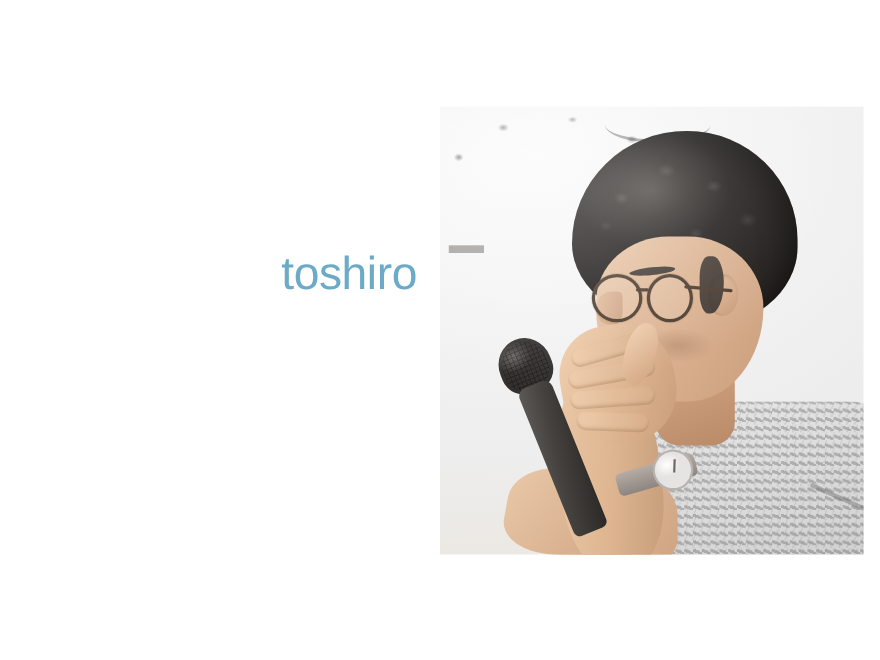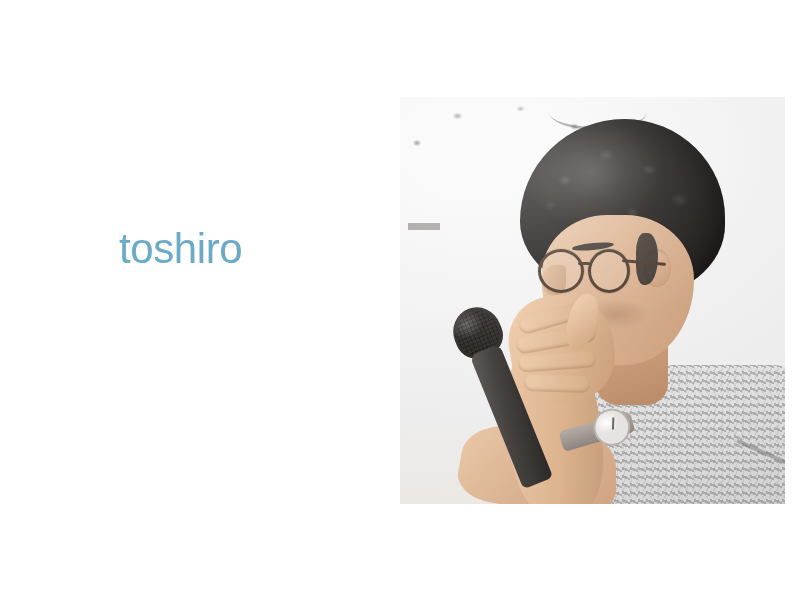--- a/index.html
+++ b/index.html
@@ -12,20 +12,21 @@
     width: 800px;
     height: 600px;
     overflow: hidden;
     font-family: "Liberation Sans", sans-serif;
   }
   .page {
     position: relative;
     width: 800px;
     height: 600px;
     background: #ffffff;
+    text-align: right;
   }
 
   
   .logo-block {
     position: absolute;
     left: 119px;
     top: 228px;
     width: 260px;
   }
   .logo-line {

